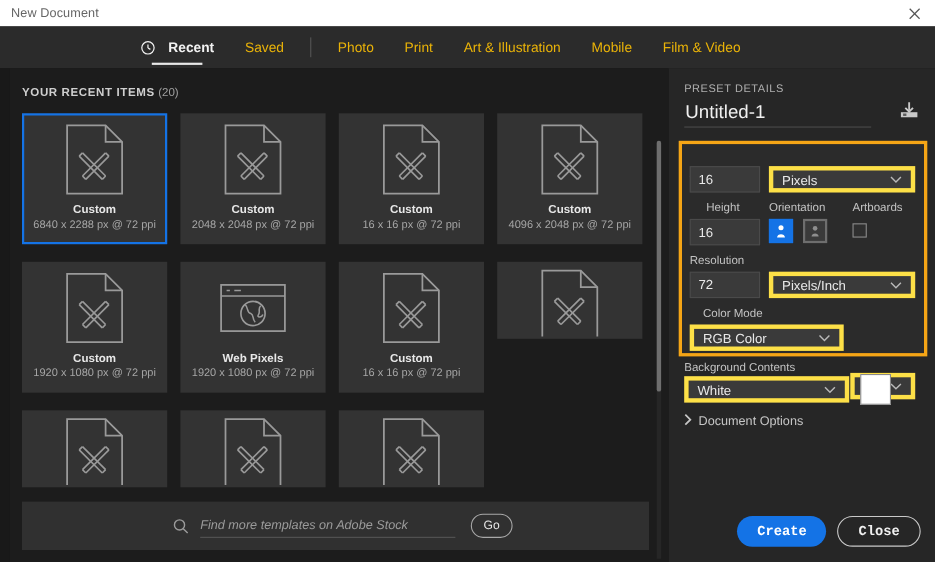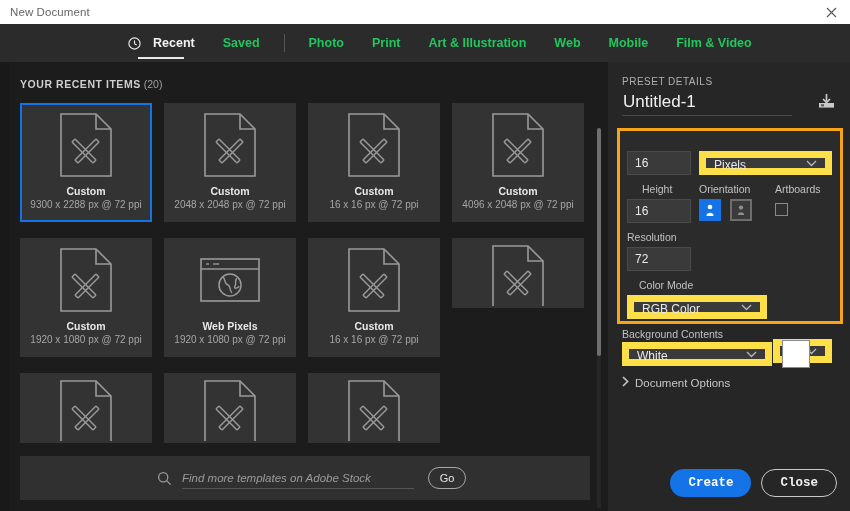--- a/index.html
+++ b/index.html
@@ -44,24 +44,23 @@
   .tabs {
     display: flex; align-items: center; height: 38px;
     margin-left: 114px;
   }
   .tab {
     position: relative;
     display: flex; align-items: center; gap: 6px;
     height: 38px;
     padding: 0 14px;
     font-size: 12.5px;
-    color: #22c55e;
+    color: #eab308;
     cursor: pointer;
     white-space: nowrap;
-    font-weight: bold;
   }
   .tab.active { color: #f2f2f2; font-weight: bold; gap: 12px; }
   .tab.active::after {
     content: "";
     position: absolute; left: 50%; transform: translateX(-50%);
     bottom: 3px; width: 46px; height: 2px; background: #e8e8e8;
   }
   .tab-sep {
     width: 1px; height: 18px; background: #555555; margin: 0 10px;
   }
@@ -201,24 +200,24 @@
   .hb-inner { position: relative; width: 100%; height: 100%; padding: 6px 7px; }
   .inp {
     background: #3a3a3a; border: 1px solid #4a4a4a;
     color: #e9e9e9; font-size: 12px;
     font-family: "Liberation Sans", sans-serif;
     height: 24px; padding: 0 7px;
     outline: none;
   }
   .sel {
     position: relative;
-    background: #3a3a3a; border: 7px solid #fde047;
+    background: #3a3a3a; border: 4px solid #fde047;
     color: #e9e9e9; font-size: 12px;
     height: 24px;
-    display: flex; align-items: flex-start;
+    display: flex; align-items: flex-end;
     padding: 0 8px;
     cursor: pointer;
   }
   .sel .chev {
     position: absolute; right: 8px; top: 50%; transform: translateY(-50%);
   }
 
   .orient-btn {
     width: 22px; height: 22px;
     border: 2px solid #6e6e6e;
@@ -297,23 +296,20 @@
       <div class="tab">
         <span>Photo</span>
       </div>
       <div class="tab">
         <span>Print</span>
       </div>
       <div class="tab">
         <span>Art &amp; Illustration</span>
       </div>
       <div class="tab">
-        <span>Web</span>
-      </div>
-      <div class="tab">
         <span>Mobile</span>
       </div>
       <div class="tab">
         <span>Film &amp; Video</span>
       </div>
     </div>
   </div>
 
   <div class="leftpanel">
     <div class="edge-strip"></div>
@@ -335,21 +331,21 @@
                 <path d="M17 27 L14 30"></path>
                 <path d="M38 48 L35 51"></path>
               <path d="M38 27 L17 48"></path>
                 <path d="M41 30 L20 51"></path>
                 <path d="M38 27 L41 30"></path>
                 <path d="M17 48 L20 51"></path>
             </g>
           </svg>
         </div>
         <div class="card-name">Custom</div>
-        <div class="card-meta">9300 x 2288 px @ 72 ppi</div>
+        <div class="card-meta">6840 x 2288 px @ 72 ppi</div>
       </div>
 
 
       <div class="card">
         <div class="card-thumb">
           <svg width="56" height="66" viewBox="0 0 56 66">
             <path d="M3 2 H38 L53 17 V64 H3 Z" fill="none" stroke="#9a9a9a" stroke-width="1.6"></path>
             <path d="M38 2 V17 H53" fill="none" stroke="#9a9a9a" stroke-width="1.6"></path>
             <g stroke="#9a9a9a" stroke-width="1.5" fill="none">
               <path d="M17 27 L38 48"></path>
@@ -609,20 +605,28 @@
               <path d="M3.8 11 C3.8 7.3 10.2 7.3 10.2 11 Z" fill="#8e8e8e"></path>
             </svg>
           </div>
         </div>
 
         <div class="field-label" style="position:absolute;left:155px;top:52px;">Artboards</div>
         <div class="artboard-check" style="position:absolute;left:155px;top:72px;"></div>
 
         <div class="field-label" style="position:absolute;left:7px;top:100px;">Resolution</div>
         <input class="inp" style="position: absolute; left: 7px; top: 116px; width: 64px;" value="72">
+        <div class="sel" style="position:absolute;left:79px;top:116px;width:133px;">
+          <span>Pixels/Inch</span>
+          <span class="chev">
+            <svg width="11" height="7" viewBox="0 0 11 7">
+                <path d="M1 1 L5.5 5.5 L10 1" fill="none" stroke="#b9b9b9" stroke-width="1.3"></path>
+              </svg>
+          </span>
+        </div>
 
         <div class="field-label" style="position:absolute;left:19px;top:148px;">Color Mode</div>
         <div class="sel" style="position:absolute;left:7px;top:164px;width:140px;">
           <span>RGB Color</span>
           <span class="chev">
             <svg width="11" height="7" viewBox="0 0 11 7">
                 <path d="M1 1 L5.5 5.5 L10 1" fill="none" stroke="#b9b9b9" stroke-width="1.3"></path>
               </svg>
           </span>
         </div>

